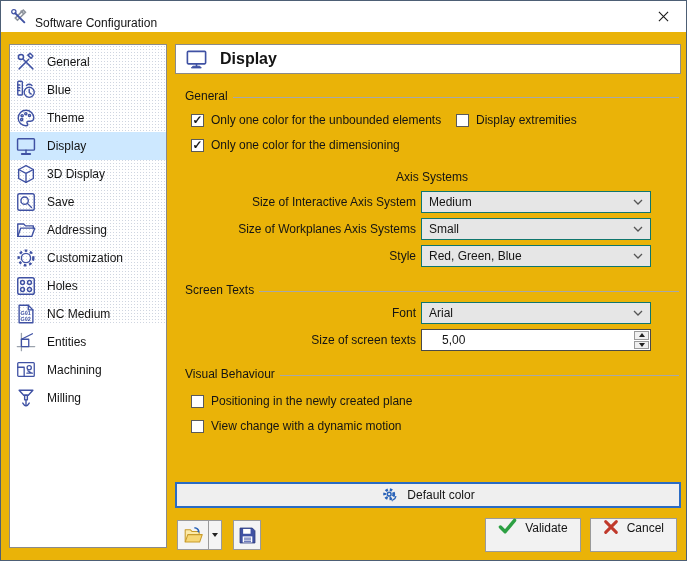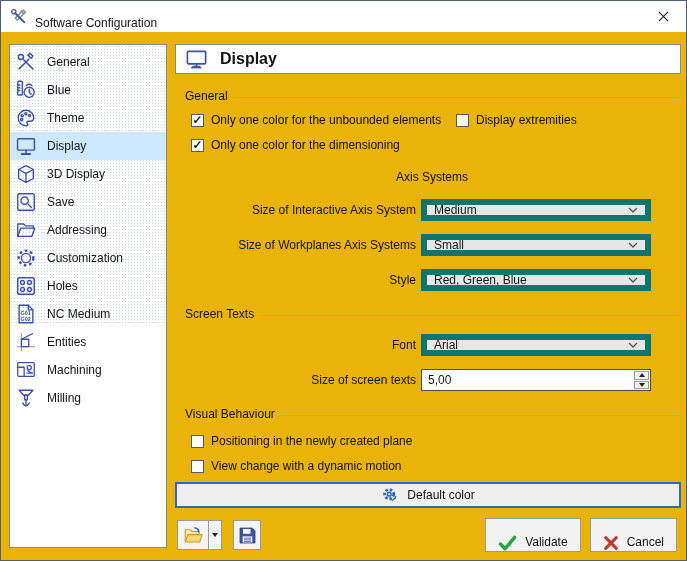--- a/index.html
+++ b/index.html
@@ -39,44 +39,44 @@
   .gline { flex:1; height:1px; background:#a8a8a8; margin-left:5px; margin-top:2px; }
   .mt15 { margin-top:15px; } .mt17 { margin-top:17px;flex-direction:column; } .mt16 { margin-top:16px; }
 
   .cbrow { display:flex; align-items:center; margin:9px 0 0 16px; height:16px; }
   .cbgroup { display:flex; align-items:center; }
   .cbg1 { width:265px; }
   .cb { width:13px; height:13px; border:1px solid #5a5a5a; background:#fff; display:inline-flex;
         align-items:center; justify-content:center; font-size:12px; font-weight:700; line-height:10px; color:#1a1a1a; flex:none; }
   .cb-lbl { margin-left:7px; white-space:nowrap; }
 
-  .field { display:flex; align-items:center; margin-top:13px; height:22px; }
+  .field { display:flex; align-items:center; margin-top:5px; height:22px; }
   .f-lbl { width:246px; text-align:right; padding-right:5px; white-space:nowrap; }
-  .select { width:230px; height:22px; background:#e6e6e6; border:6px solid #0f766e; display:flex; align-items:center; padding:0 7px; }
+  .select { width:230px; height:22px; background:#e6e6e6; border:1px solid #0f766e; display:flex; align-items:center; padding:0 7px; }
   .select .val { flex:1; }
   .spinner { width:230px; height:22px; background:#fff; border:1px solid #4a4a4a; display:flex; align-items:stretch; }
-  .spin-val { flex:1; display:flex; align-items:center; padding-left:6px; }
+  .spin-val { flex:1; display:flex; align-items:center; padding-left:20px; }
   .spin-btns { width:17px; display:flex; flex-direction:column; padding:1px; gap:1px; }
   .spin-btn { flex:1; background:#f0f0f0; border:1px solid #9a9a9a; display:flex; align-items:center; justify-content:center; }
   .tri-up { width:0; height:0; border-left:3px solid transparent; border-right:3px solid transparent; border-bottom:4px solid #222; }
   .tri-down { width:0; height:0; border-left:3px solid transparent; border-right:3px solid transparent; border-top:4px solid #222; }
 
   .default-init { position:absolute; left:0; top:438px; width:506px; height:26px; border:2px solid #2a6bc4; background:#efefef;
                   display:flex; align-items:center; justify-content:center; gap:8px; }
   .default-init .icn { width:18px; height:18px; }
 
   .bottom-row { position:absolute; left:2px; top:476px; right:0; height:30px; display:flex; align-items:center; }
   .split-btn { display:flex; height:30px; }
   .split-main { width:32px; border:1px solid #9a9a9a; background:#f4f4f4; display:flex; align-items:center; justify-content:center; }
   .split-arrow { width:13px; border:1px solid #9a9a9a; border-left:none; background:#f4f4f4; display:flex; align-items:center; justify-content:center; }
   .split-arrow .tri-down { border-left-width:3px; border-right-width:3px; border-top-width:4px; }
   .icon-btn { width:28px; height:30px; margin-left:11px; border:1px solid #9a9a9a; background:#f4f4f4; display:flex; align-items:center; justify-content:center; }
   .icon-btn .icn, .split-main .icn { width:21px; height:21px; }
   .spacer { flex:1; }
-  .btn { height:28px; border:1px solid #9a9a9a; background:#f2f2f2; display:flex; align-items:flex-start; justify-content:center; gap:8px; padding:16px 12px; }
+  .btn { height:28px; border:1px solid #9a9a9a; background:#f2f2f2; display:flex; align-items:flex-end; justify-content:center; gap:8px; padding:16px 12px; }
   .btn .bicn { display:inline-flex; }
   .btn-validate { margin-right:9px; min-width:79px; }
   .btn-cancel { margin-right:4px; min-width:76px; }
 </style>
 </head>
 <body>
 
 <div class="window">
 
   <div class="titlebar">

